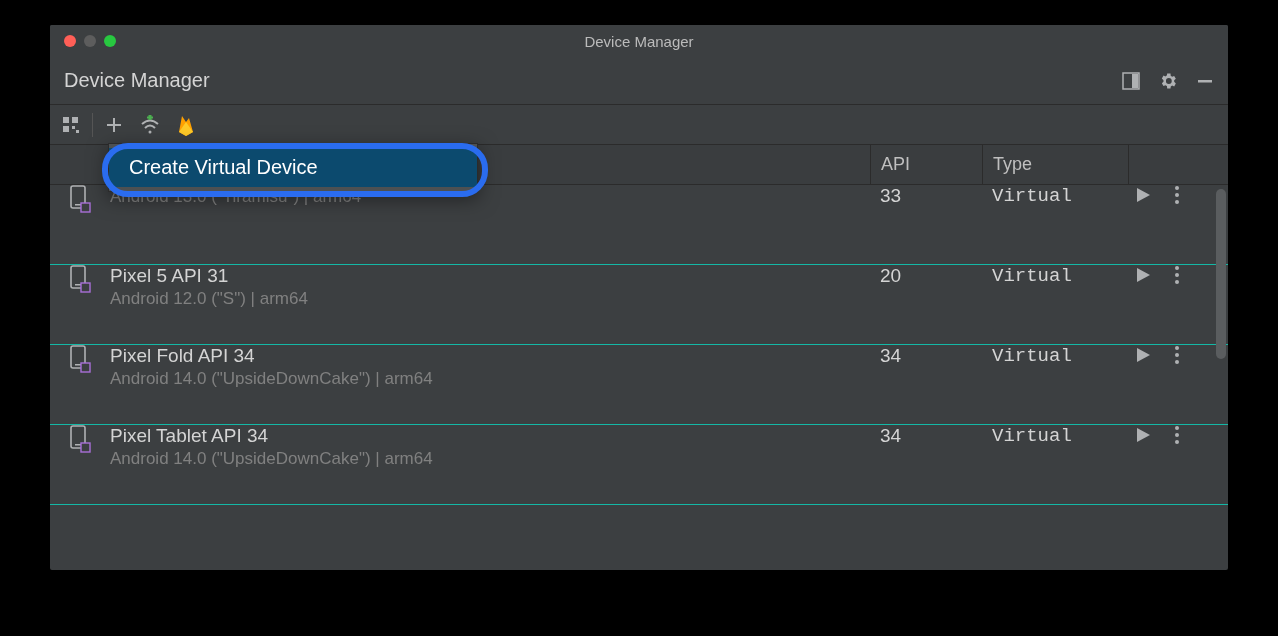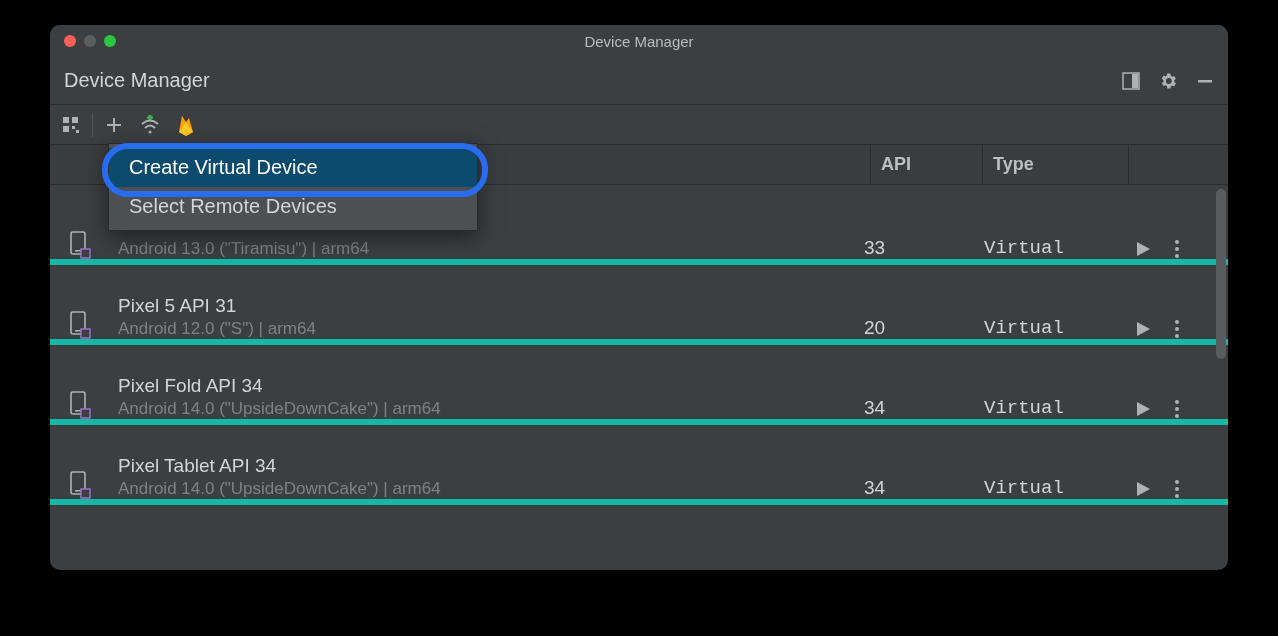--- a/index.html
+++ b/index.html
@@ -11,21 +11,21 @@
     overflow: hidden;
     position: relative;
   }
   .window {
     position: absolute;
     left: 50px;
     top: 25px;
     width: 1178px;
     height: 545px;
     background: #3c3f41;
-    border-radius: 10px;
+    border-radius: 2px;
     box-shadow: 0 10px 40px rgba(0,0,0,0.7);
     overflow: hidden;
     display: flex;
     flex-direction: column;
   }
   .titlebar {
     height: 32px;
     background: #3c3f41;
     display: flex;
     align-items: center;
@@ -136,31 +136,30 @@
     border-bottom: 1px solid #2b2b2b;
     color: #bfbfbf;
     font-size: 18px;
   }
   .col-device { flex: 0 0 60px; }
   .col-name-h { flex: 1; padding-left: 8px; display:flex; align-items:center; gap:6px;}
   .sort-arrow { color:#888; font-size:12px; }
   .col-api { flex: 0 0 112px; }
   .col-type { flex: 0 0 146px; }
   .col-actions { flex: 0 0 100px; }
-  .vbar { border-left: 1px solid #2b2b2b; height: 100%; display:flex; align-items:center; padding-left:10px;font-weight:bold;}
+  .vbar { border-left: 1px solid #2b2b2b; height: 100%; display:flex; align-items:center; padding-left:10px;}
   .table-body {
     overflow-y: auto;
     height: calc(100% - 40px);
   }
   .row {
     display: flex;
-    align-items: flex-end;
+    align-items: flex-start;
     height: 80px;
-    border-bottom: 6px solid #14b8a6;
-    gap: 8px;
+    border-bottom: 1px solid #14b8a6;
   }
   .dev-icon-cell {
     flex: 0 0 60px;
     display: flex;
     justify-content: center;
     align-items: center;
   }
   .name-cell {
     flex: 1;
     display: flex;
@@ -259,21 +258,20 @@
     </div>
     <div class="ico-btn" style="margin-left:10px;">
       <svg width="18" height="22" viewBox="0 0 18 22">
           <path d="M2 18 L5 2 L9 8 L12 4 L16 18 L9 22 Z" fill="#ffa000"></path>
           <path d="M2 18 L9 8 L16 18 L9 22 Z" fill="#ffca28"></path>
         </svg>
     </div>
 
     <div class="dropdown-menu">
       <div class="menu-item highlight">Create Virtual Device</div>
-      <div class="menu-item">Select Remote Devices</div>
     </div>
     <div class="callout-ring"></div>
   </div>
 
   <div class="table-area">
     <div class="table-header">
       <div class="col-device"></div>
       <div class="col-name-h">
         <span class="sort-arrow">▲</span>
         <span>Name</span>

